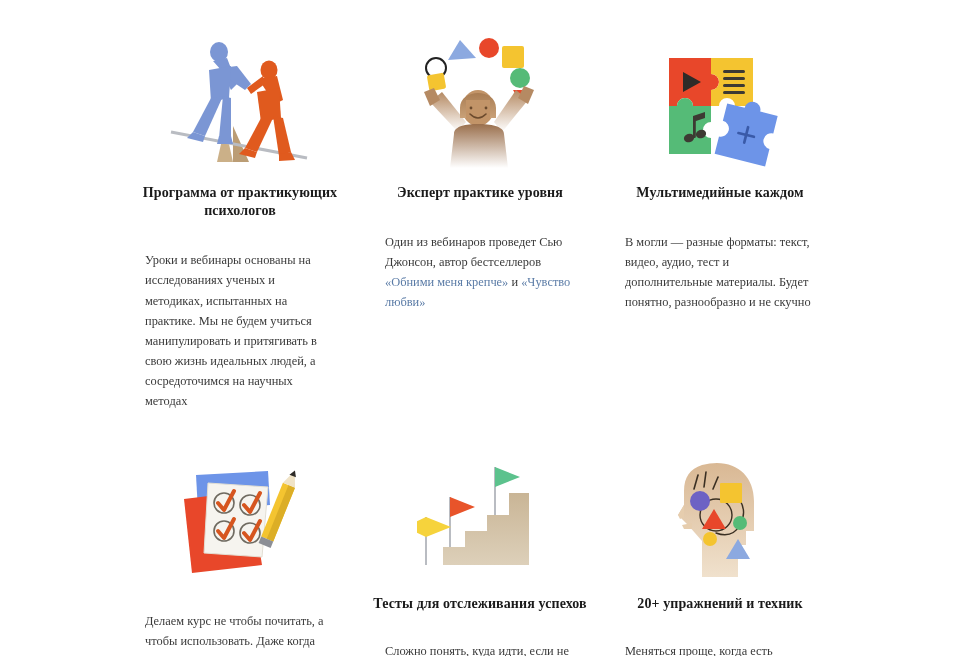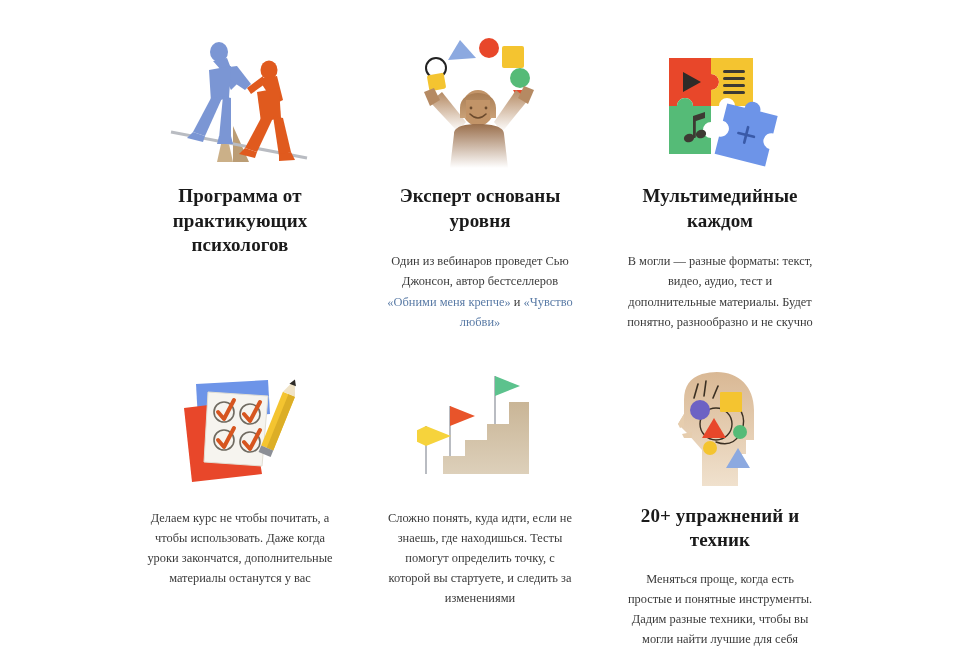--- a/index.html
+++ b/index.html
@@ -40,36 +40,35 @@
     display: flex;
     align-items: flex-end;
     justify-content: center;
     margin-bottom: 16px;
   }
   .feature-art svg { display: block; }
 
   .feature-title {
     font-family: "Liberation Serif", "DejaVu Serif", serif;
     font-weight: bold;
-    font-size: 19px;
+    font-size: 14px;
     line-height: 1.30;
     color: #1a1a1a;
     text-align: center;
     margin: 0 0 14px 0;
     max-width: 215px;
     letter-spacing: 0.1px;
   }
 
   .feature-body {
     font-family: "Liberation Serif", "DejaVu Serif", serif;
     font-size: 12.4px;
     line-height: 1.62;
     color: #3a3a3a;
-    text-align: center;
-    margin: 4px;
+    margin: 16px;
     max-width: 190px;
   }
 
   .feature-link {
     color: #5a7ba6;
     text-decoration: none;
   }
 
   
   .row-2 .feature-art { height: 128px; }
@@ -106,20 +105,21 @@
           <path d="M100 44 L86 54 L82 48 L98 36 Z"></path>
           <path d="M92 52 L114 48 L116 78 L96 82 Z"></path>
           <path d="M96 78 L108 78 L92 112 L80 108 Z"></path>
           <path d="M108 76 L118 78 L126 112 L114 116 Z"></path>
           <path d="M80 108 L92 112 L90 118 L74 114 Z"></path>
           <path d="M114 114 L126 112 L130 120 L114 121 Z"></path>
         </g>
       </svg>
     </div>
     <h3 class="feature-title">Программа от практикующих психологов</h3>
+    <p class="feature-body">Уроки и вебинары основаны на исследованиях ученых и методиках, испытанных на практике. Мы не будем учиться манипулировать и притягивать в свою жизнь идеальных людей, а сосредоточимся на научных методах</p>
   </div>
 
   <div class="feature-card row-1">
     <div class="feature-art">
       <svg width="140" height="138" viewBox="0 0 140 138" aria-hidden="true">
         <defs>
           <linearGradient id="skinA" x1="0" y1="0" x2="0" y2="1">
             <stop offset="0" stop-color="#b58a63"></stop>
             <stop offset="1" stop-color="#ffffff"></stop>
           </linearGradient>
@@ -151,21 +151,21 @@
 
         <path d="M50 78 C50 58, 86 58, 86 78 L86 88 L80 88 L80 70 L56 70 L56 88 L50 88 Z" fill="url(#hairA)"></path>
 
         <path d="M60 84 Q68 92 76 84" stroke="#6b4a2d" stroke-width="1.6" fill="none" stroke-linecap="round"></path>
         <circle cx="61" cy="78" r="1.4" fill="#6b4a2d"></circle>
         <circle cx="76" cy="78" r="1.4" fill="#6b4a2d"></circle>
 
         <path d="M44 104 C44 96, 56 94, 68 94 C80 94, 94 96, 94 104 L98 138 L40 138 Z" fill="url(#shirtA)"></path>
       </svg>
     </div>
-    <h3 class="feature-title">Эксперт основаны уровня</h3>
+    <h3 class="feature-title">Эксперт практике уровня</h3>
     <p class="feature-body">Один из вебинаров проведет Сью Джонсон, автор бестселлеров <a class="feature-link" href="#">«Обними меня крепче»</a> и <a class="feature-link" href="#">«Чувство любви»</a></p>
   </div>
 
   <div class="feature-card row-1">
     <div class="feature-art">
       <svg width="130" height="124" viewBox="0 0 130 124" aria-hidden="true">
 
         <path d="M14 14 H56 V30 a8 8 0 0 1 0 16 V62 H38 a8 8 0 0 0 -16 0 H14 Z" fill="#e8472a"></path>
         <polygon points="28,28 28,48 46,38" fill="#2e2b28"></polygon>
 
@@ -250,20 +250,21 @@
           <line x1="33" y1="86" x2="33" y2="36"></line>
           <line x1="78" y1="54" x2="78" y2="6"></line>
         </g>
 
         <polygon points="9,56 9,76 -12,66" fill="#f6d33c" transform="translate(0,0)"></polygon>
         <polygon points="9,56 9,76 34,66" fill="#f6d33c"></polygon>
         <polygon points="33,36 33,56 58,46" fill="#e8542a"></polygon>
         <polygon points="78,6 78,26 103,16" fill="#5cc28d"></polygon>
       </svg>
     </div>
+    <h3 class="feature-title">Тесты для отслеживания успехов</h3>
     <p class="feature-body">Сложно понять, куда идти, если не знаешь, где находишься. Тесты помогут определить точку, с которой вы стартуете, и следить за изменениями</p>
   </div>
 
   <div class="feature-card row-2">
     <div class="feature-art">
       <svg width="124" height="120" viewBox="0 0 124 120" aria-hidden="true">
         <defs>
           <linearGradient id="headG" x1="0" y1="0" x2="0" y2="1">
             <stop offset="0" stop-color="#d9b894"></stop>
             <stop offset="1" stop-color="#f0e1cd"></stop>

